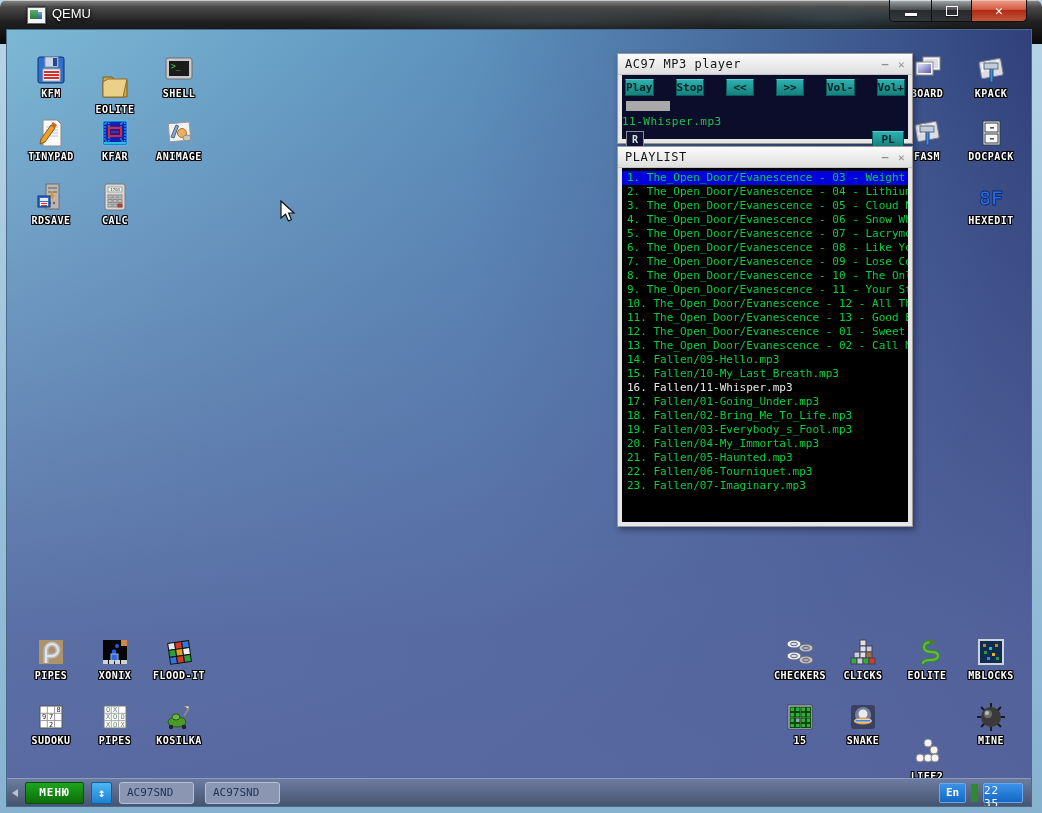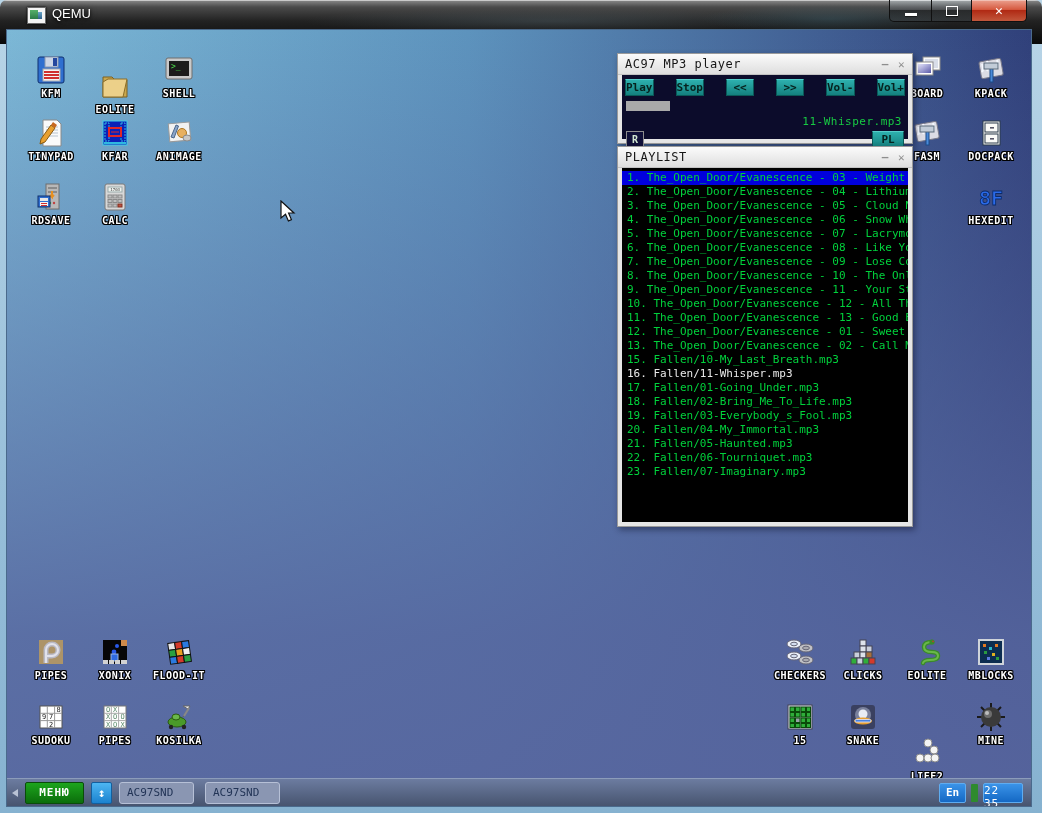--- a/index.html
+++ b/index.html
@@ -49,21 +49,21 @@
   .wctl span{cursor:pointer;}
   .kbody{position:absolute;left:4px;right:4px;top:21px;bottom:4px;}
   
   .player-body{background:#0c0c2b;}
   .btnrow{display:flex;gap:22px;padding:4px 3px 2px 3px;}
   .tealbtn{flex:1;height:15px;background:linear-gradient(#2db0ae,#14807e);border:1px solid #0a5a58;
     border-top-color:#55cdc9;color:#06221e;font:bold 11px "DejaVu Sans Mono",monospace;
     display:flex;align-items:center;justify-content:center;cursor:pointer;}
   .progress{margin:3px 4px 0 4px;height:10px;}
   .pfill{height:100%;background:#a9a9a9;}
-  .track{color:#17c943;font:11px "DejaVu Sans Mono",monospace;padding:4px 6px 0 22px;letter-spacing:0.5px;text-align:right;}
+  .track{color:#17c943;font:11px "DejaVu Sans Mono",monospace;padding:4px 6px 0 0;letter-spacing:0.5px;}
   .pbot{display:flex;justify-content:space-between;align-items:center;padding:3px 4px 0 4px;}
   .rbtn{width:16px;height:15px;border:1px solid #8e8e8e;background:#101038;color:#d2e8d2;
     font:bold 10px "DejaVu Sans Mono",monospace;display:grid;place-items:center;cursor:pointer;}
   .plbtn{width:30px;height:15px;background:linear-gradient(#2db0ae,#14807e);border:1px solid #0a5a58;
     border-top-color:#55cdc9;color:#06221e;font:bold 11px "DejaVu Sans Mono",monospace;
     display:grid;place-items:center;cursor:pointer;}
   
   .playlist-body{background:#000;overflow:hidden;padding-top:3px;}
   .pl-row{height:14px;line-height:14px;white-space:pre;overflow:hidden;color:#00d23c;
     font:11px "DejaVu Sans Mono",monospace;padding-left:5px;cursor:default;}
@@ -565,20 +565,21 @@
         <div class="pl-row">4. The_Open_Door/Evanescence - 06 - Snow White</div>
         <div class="pl-row">5. The_Open_Door/Evanescence - 07 - Lacrymosa.</div>
         <div class="pl-row">6. The_Open_Door/Evanescence - 08 - Like You.m</div>
         <div class="pl-row">7. The_Open_Door/Evanescence - 09 - Lose Contr</div>
         <div class="pl-row">8. The_Open_Door/Evanescence - 10 - The Only O</div>
         <div class="pl-row">9. The_Open_Door/Evanescence - 11 - Your Star.</div>
         <div class="pl-row">10. The_Open_Door/Evanescence - 12 - All That</div>
         <div class="pl-row">11. The_Open_Door/Evanescence - 13 - Good Enou</div>
         <div class="pl-row">12. The_Open_Door/Evanescence - 01 - Sweet Sac</div>
         <div class="pl-row">13. The_Open_Door/Evanescence - 02 - Call Me W</div>
+        <div class="pl-row">14. Fallen/09-Hello.mp3</div>
         <div class="pl-row">15. Fallen/10-My_Last_Breath.mp3</div>
         <div class="pl-row cur">16. Fallen/11-Whisper.mp3</div>
         <div class="pl-row">17. Fallen/01-Going_Under.mp3</div>
         <div class="pl-row">18. Fallen/02-Bring_Me_To_Life.mp3</div>
         <div class="pl-row">19. Fallen/03-Everybody_s_Fool.mp3</div>
         <div class="pl-row">20. Fallen/04-My_Immortal.mp3</div>
         <div class="pl-row">21. Fallen/05-Haunted.mp3</div>
         <div class="pl-row">22. Fallen/06-Tourniquet.mp3</div>
         <div class="pl-row">23. Fallen/07-Imaginary.mp3</div>
       </div>

